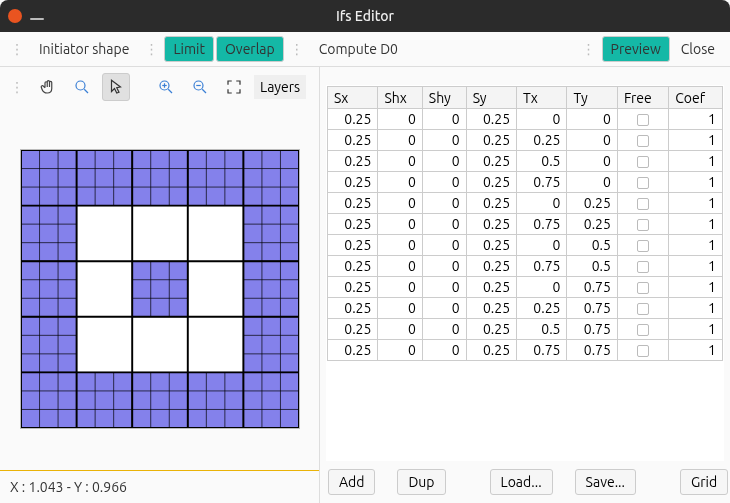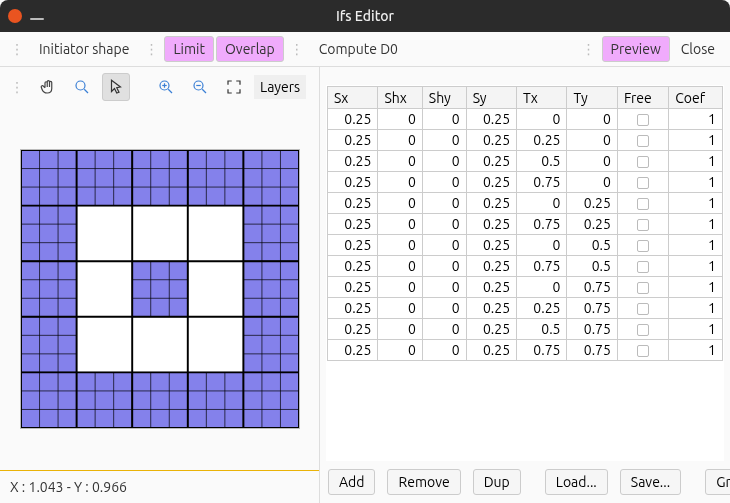--- a/index.html
+++ b/index.html
@@ -5,41 +5,41 @@
 * { box-sizing: border-box; margin: 0; padding: 0; font-family: "Ubuntu", "Segoe UI", sans-serif; font-size: 14px; }
 body { width: 730px; height: 503px; background: #fafafa; display: flex; flex-direction: column; overflow: hidden; }
 .titlebar { height: 32px; background: #2b2b2b; color: #eee; display: flex; align-items: center; padding: 7px 8px; border-radius: 8px 8px 0 0; }
 .titlebar .dot-close { width: 14px; height: 14px; border-radius: 50%; background: #e95420; margin-right: 8px; }
 .titlebar .dot-min { width: 14px; height: 2px; background: #bbb; margin-right: 8px; border-radius: 1px; position: relative; top: 3px; }
 .titlebar .title { flex: 1; text-align: center; font-weight: 500; }
 .titlebar .spacer { width: 44px; }
 .toolbar { display: flex; align-items: center; padding: 4px 6px; gap: 2px; border-bottom: 1px solid #ddd; background: #fafafa; }
 .toolbar .handle { color: #bbb; cursor: grab; padding: 0 4px; }
 .toolbar .btn { padding: 4px 8px; background: transparent; border: 1px solid transparent; border-radius: 3px; cursor: pointer; color: #333; }
-.toolbar .btn.pressed { background: #f0abfc; border-color: #ccc; }
+.toolbar .btn.pressed { background: #14b8a6; border-color: #ccc; }
 .toolbar .flex { flex: 1; }
 .content { flex: 1; display: flex; overflow: hidden; }
 .left-pane { width: 320px; display: flex; flex-direction: column; border-right: 1px solid #ddd; }
 .icon-toolbar { display: flex; align-items: center; gap: 6px; padding: 6px 10px; }
 .icon-btn { width: 28px; height: 28px; display: flex; align-items: center; justify-content: center; border: 1px solid transparent; border-radius: 3px; cursor: pointer; }
 .icon-btn.active { background: #e0e0e0; border-color: #ccc; }
 .icon-toolbar .handle { color: #bbb; padding-right: 4px; }
 .canvas-wrap { flex: 1; display: flex; align-items: center; justify-content: center; padding: 10px; }
 .canvas { width: 280px; height: 280px; border: 1px solid #bbb; background: #fff; position: relative; }
 .canvas svg { width: 100%; height: 100%; display: block; }
 .status { padding: 8px 10px; color: #333; border-top: 1px solid #eab308; }
 .right-pane { flex: 1; display: flex; flex-direction: column; overflow: hidden; }
 .table-wrap { flex: 1; overflow: auto; border-bottom: 1px solid #ddd; background: #fff; margin: 18px 6px 0 6px; border: 1px solid #fff; }
 table { border-collapse: collapse; width: 100%; font-size: 13px; }
 th, td { border: 1px solid #ccc; padding: 2px 6px; white-space: nowrap; }
 th { background: #f4f4f4; text-align: left; font-weight: 400; height: 22px; }
 td { text-align: right; height: 18px; }
 td.free-cell { text-align: center; }
 .checkbox-faux { width: 12px; height: 12px; border: 1px solid #bbb; border-radius: 2px; display: inline-block; vertical-align: middle; }
-.bottom-buttons { display: flex; gap: 12px; padding: 8px; align-items: flex-start; }
+.bottom-buttons { display: flex; gap: 22px; padding: 8px; align-items: flex-start; }
 .bottom-buttons .btn2 { padding: 4px 10px; border: 1px solid #ccc; background: #f6f6f6; border-radius: 3px; cursor: pointer; }
 .bottom-buttons .gap { flex: 1; }
 svg { pointer-events: none; }
 </style>
 </head>
 <body>
 
 <div class="titlebar">
   <span class="dot-close"></span>
   <span class="dot-min"></span>
@@ -412,21 +412,20 @@
               <td>0.75</td>
               <td>0.75</td>
               <td class="free-cell"><span class="checkbox-faux"></span></td>
               <td>1</td>
             </tr>
           </tbody>
       </table>
     </div>
     <div class="bottom-buttons">
       <button class="btn2">Add</button>
-      <button class="btn2">Remove</button>
       <button class="btn2">Dup</button>
       <span class="gap"></span>
       <button class="btn2">Load...</button>
       <button class="btn2">Save...</button>
       <span style="width:10px"></span>
       <button class="btn2">Grid</button>
     </div>
   </div>
 </div>
 

